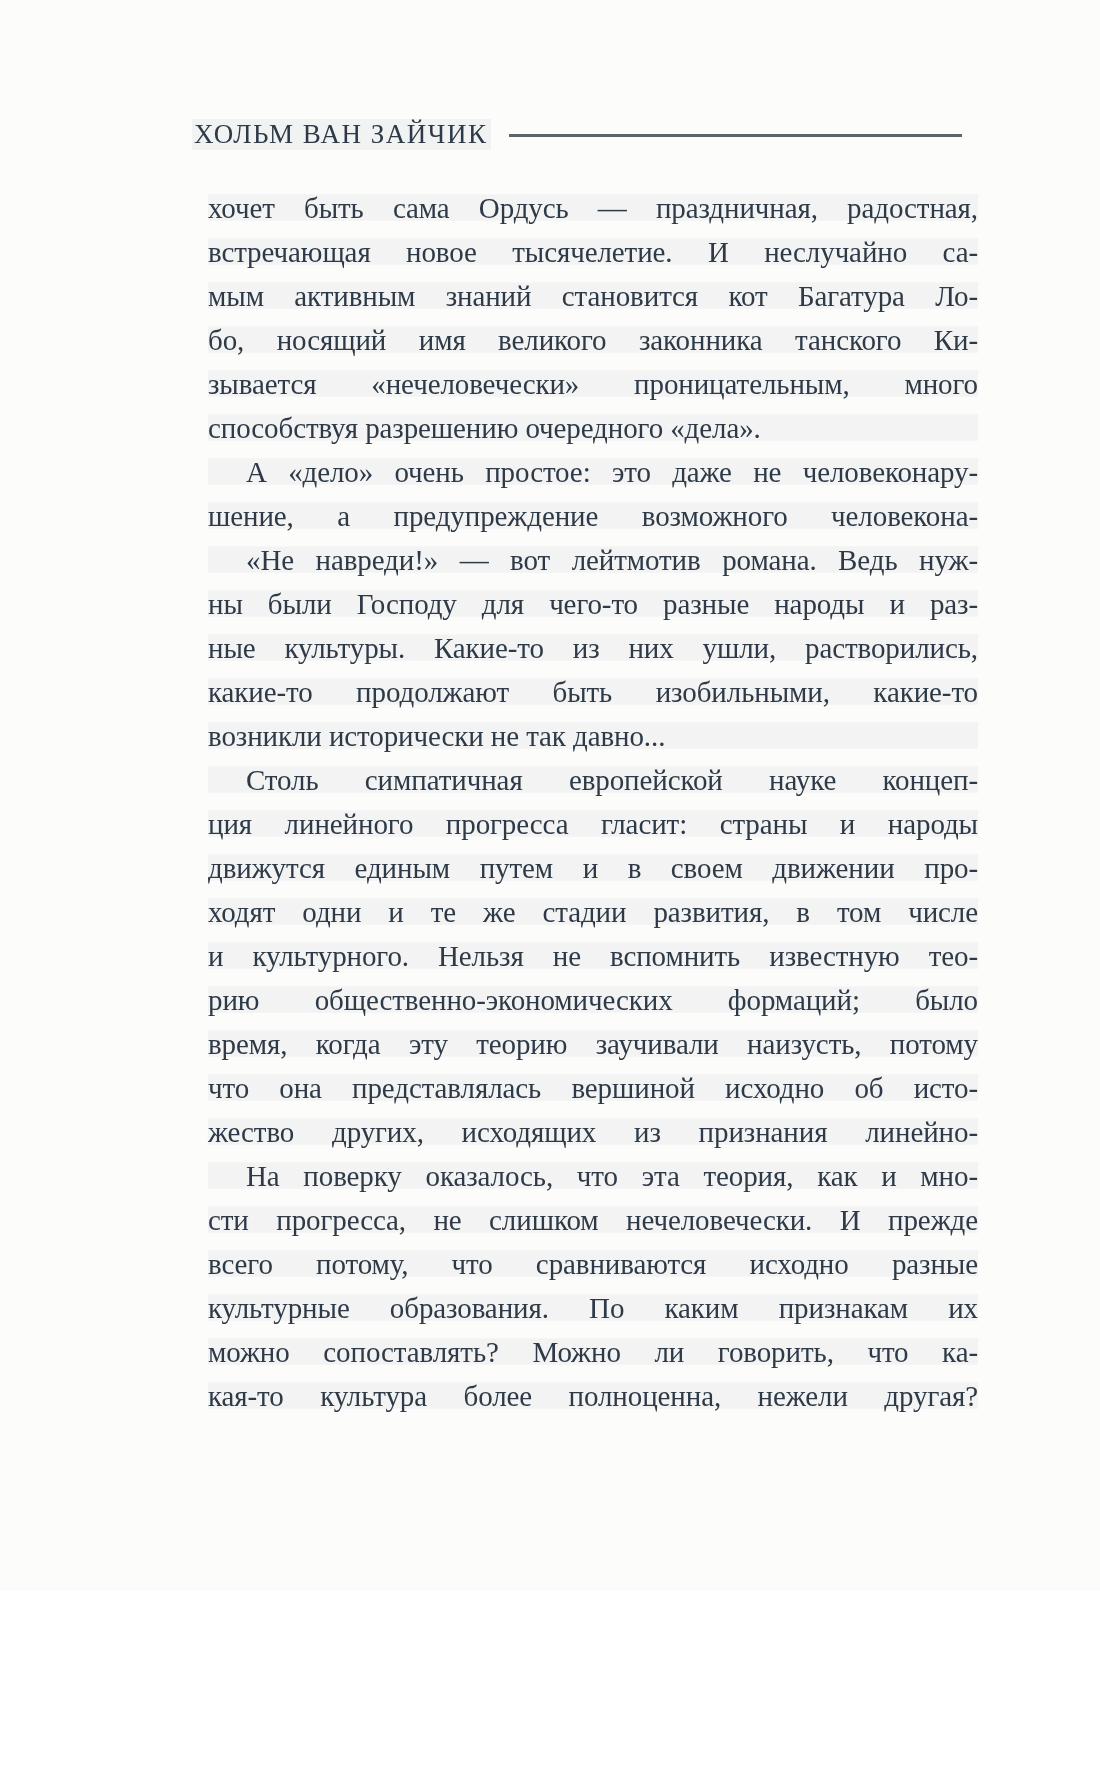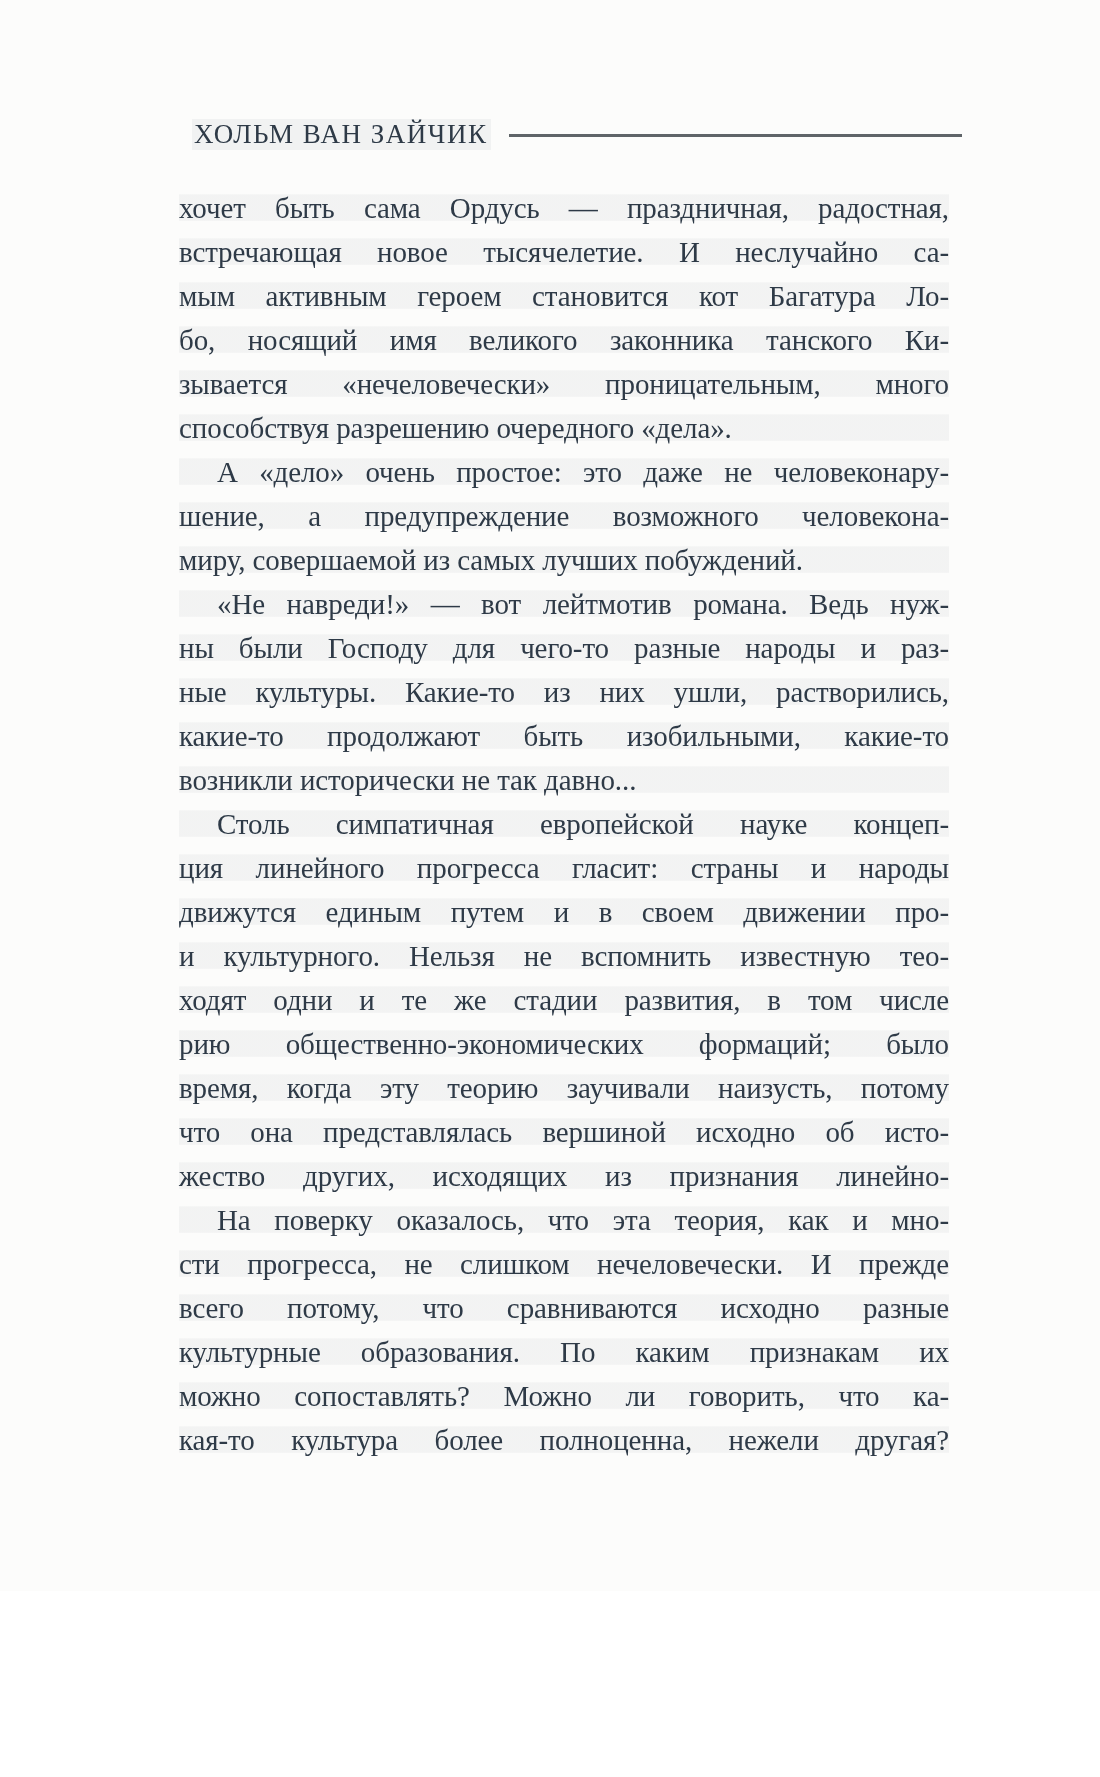--- a/index.html
+++ b/index.html
@@ -37,21 +37,21 @@
   .running-head .head-rule {
     flex: 1 1 auto;
     height: 3px;
     background: #5f6468;
     margin-left: 18px;
     margin-top: 15px;
   }
   
   .text-block {
     position: absolute;
-    left: 179px;
+    left: 208px;
     top: 186px;
     width: 770px;
   }
   .line {
     font-size: 29px;
     line-height: 44px;
     letter-spacing: -0.1px;
     text-align: justify;
     text-align-last: justify;
     
@@ -78,37 +78,36 @@
 <div class="page">
 
   <div class="running-head">
     <span class="head-label">ХОЛЬМ ВАН ЗАЙЧИК</span>
     <span class="head-rule"></span>
   </div>
 
   <div class="text-block">
       <div class="line">хочет быть сама Ордусь — праздничная, радостная,</div>
       <div class="line">встречающая новое тысячелетие. И неслучайно са-</div>
-      <div class="line">мым активным героем становится кот Багатура Ло-</div>
+      <div class="line">мым активным знаний становится кот Багатура Ло-</div>
       <div class="line">бо, носящий имя великого законника танского Ки-</div>
       <div class="line">зывается «нечеловечески» проницательным, много</div>
       <div class="line last">способствуя разрешению очередного «дела».</div>
       <div class="line indent">А «дело» очень простое: это даже не человеконару-</div>
       <div class="line">шение, а предупреждение возможного человекона-</div>
-      <div class="line last">миру, совершаемой из самых лучших побуждений.</div>
       <div class="line indent">«Не навреди!» — вот лейтмотив романа. Ведь нуж-</div>
       <div class="line">ны были Господу для чего-то разные народы и раз-</div>
       <div class="line">ные культуры. Какие-то из них ушли, растворились,</div>
       <div class="line">какие-то продолжают быть изобильными, какие-то</div>
       <div class="line last">возникли исторически не так давно...</div>
       <div class="line indent">Столь симпатичная европейской науке концеп-</div>
       <div class="line">ция линейного прогресса гласит: страны и народы</div>
       <div class="line">движутся единым путем и в своем движении про-</div>
+      <div class="line">ходят одни и те же стадии развития, в том числе</div>
       <div class="line">и культурного. Нельзя не вспомнить известную тео-</div>
-      <div class="line">ходят одни и те же стадии развития, в том числе</div>
       <div class="line">рию общественно-экономических формаций; было</div>
       <div class="line">время, когда эту теорию заучивали наизусть, потому</div>
       <div class="line">что она представлялась вершиной исходно об исто-</div>
       <div class="line">жество других, исходящих из признания линейно-</div>
       <div class="line indent">На поверку оказалось, что эта теория, как и мно-</div>
       <div class="line">сти прогресса, не слишком нечеловечески. И прежде</div>
       <div class="line">всего потому, что сравниваются исходно разные</div>
       <div class="line">культурные образования. По каким признакам их</div>
       <div class="line">можно сопоставлять? Можно ли говорить, что ка-</div>
       <div class="line">кая-то культура более полноценна, нежели другая?</div>

